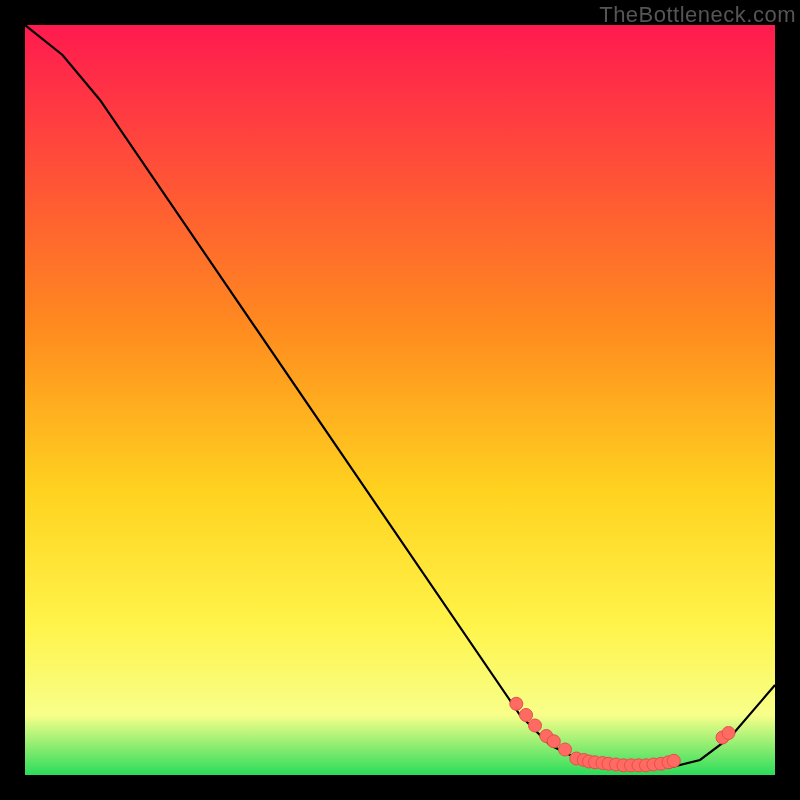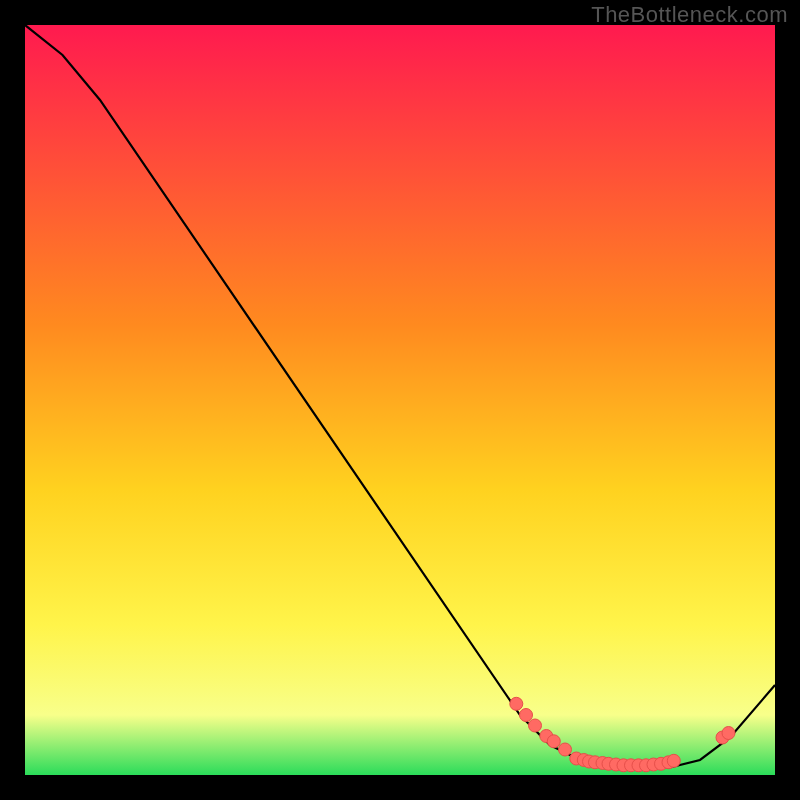--- a/index.html
+++ b/index.html
@@ -13,21 +13,21 @@
   }
   .frame {
     position: relative;
     width: 800px;
     height: 800px;
     background: #000;
   }
   .watermark {
     position: absolute;
     top: 2px;
-    right: 12px;
+    right: 4px;
     color: #555;
     font-size: 22px;
     font-weight: 500;
     letter-spacing: 0.5px;
     z-index: 20;
   }
   .plot {
     position: absolute;
     left: 25px;
     top: 25px;

